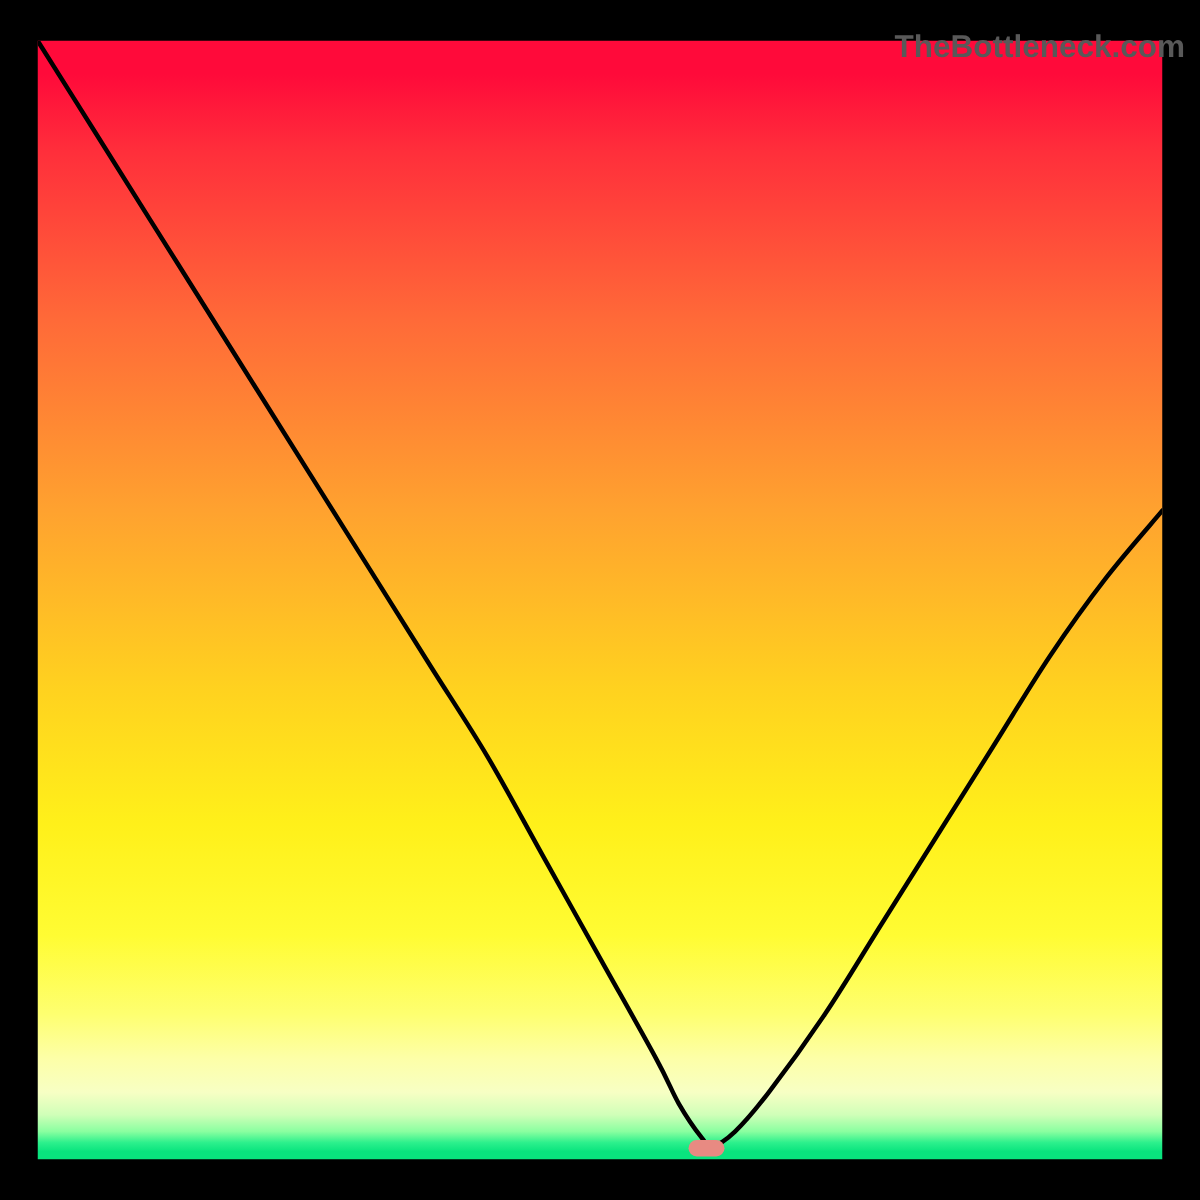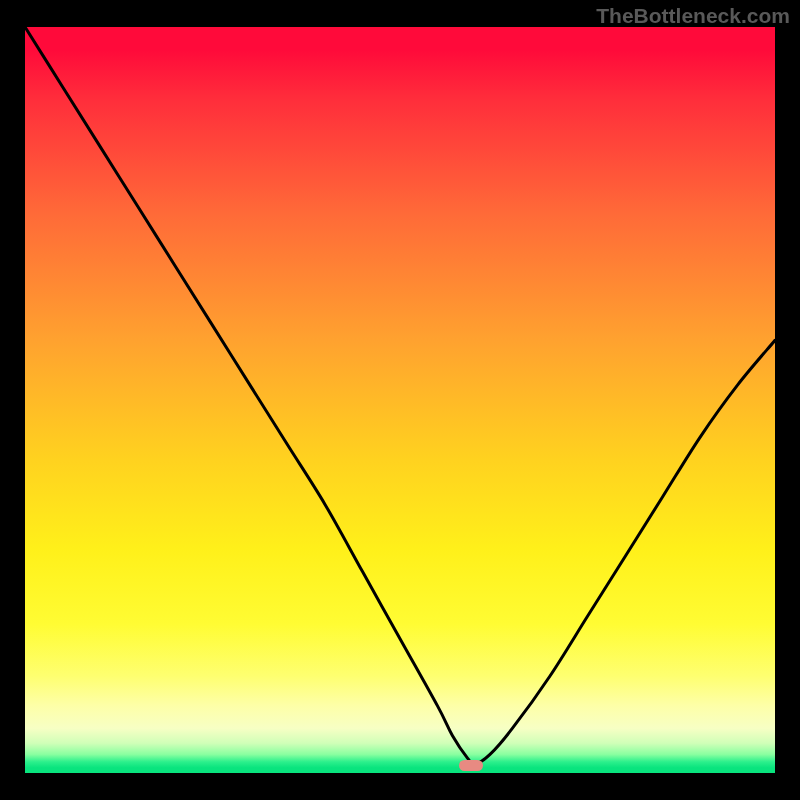--- a/index.html
+++ b/index.html
@@ -12,21 +12,21 @@
     overflow: hidden;
   }
   .outer {
     position: relative;
     width: 800px;
     height: 800px;
     background: #000;
   }
   .attribution {
     position: absolute;
-    top: 4px;
+    top: 20px;
     right: 10px;
     color: #595959;
     font-size: 21px;
     font-weight: bold;
     letter-spacing: 0px;
     z-index: 50;
   }
   .plot-area {
     position: absolute;
     left: 25px;

